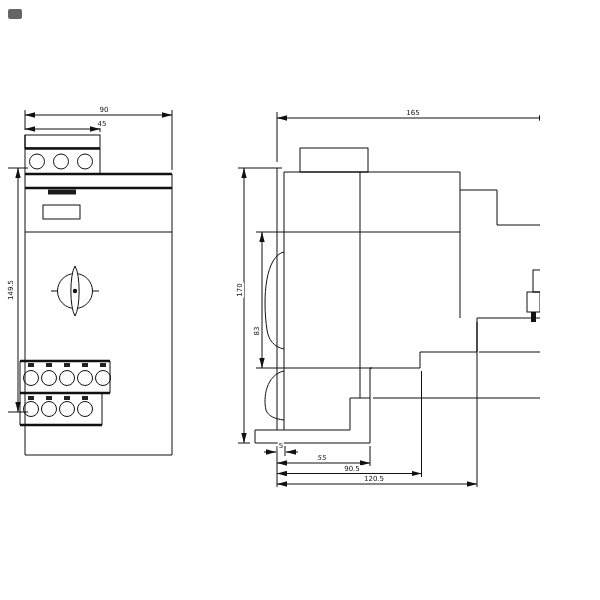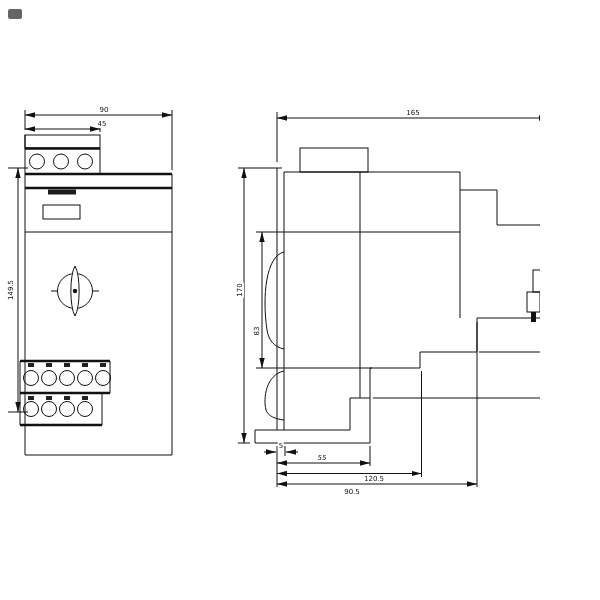--- a/index.html
+++ b/index.html
@@ -187,16 +187,16 @@
   <span class="dim-label" style="left:413px;top:113px;">165</span>
   <span class="dim-label v" style="left:240px;top:290px;">170</span>
   <span class="dim-label v" style="left:257px;top:331px;">83</span>
 
   <span class="dim-label v" style="left:564px;top:263px;">36.5</span>
   <span class="dim-label v" style="left:579px;top:311px;">75</span>
   <span class="dim-label v" style="left:592px;top:319px;">101.8</span>
 
   <span class="dim-label" style="left:281px;top:446px;">5</span>
   <span class="dim-label" style="left:322px;top:458px;font-style:italic;">55</span>
-  <span class="dim-label" style="left:352px;top:492px;text-align:center;">90.5</span>
+  <span class="dim-label" style="left:352px;top:469px;text-align:center;">90.5</span>
   <span class="dim-label" style="left:374px;top:479px;text-align:center;">120.5</span>
 
 </div>
 
 </body></html>

